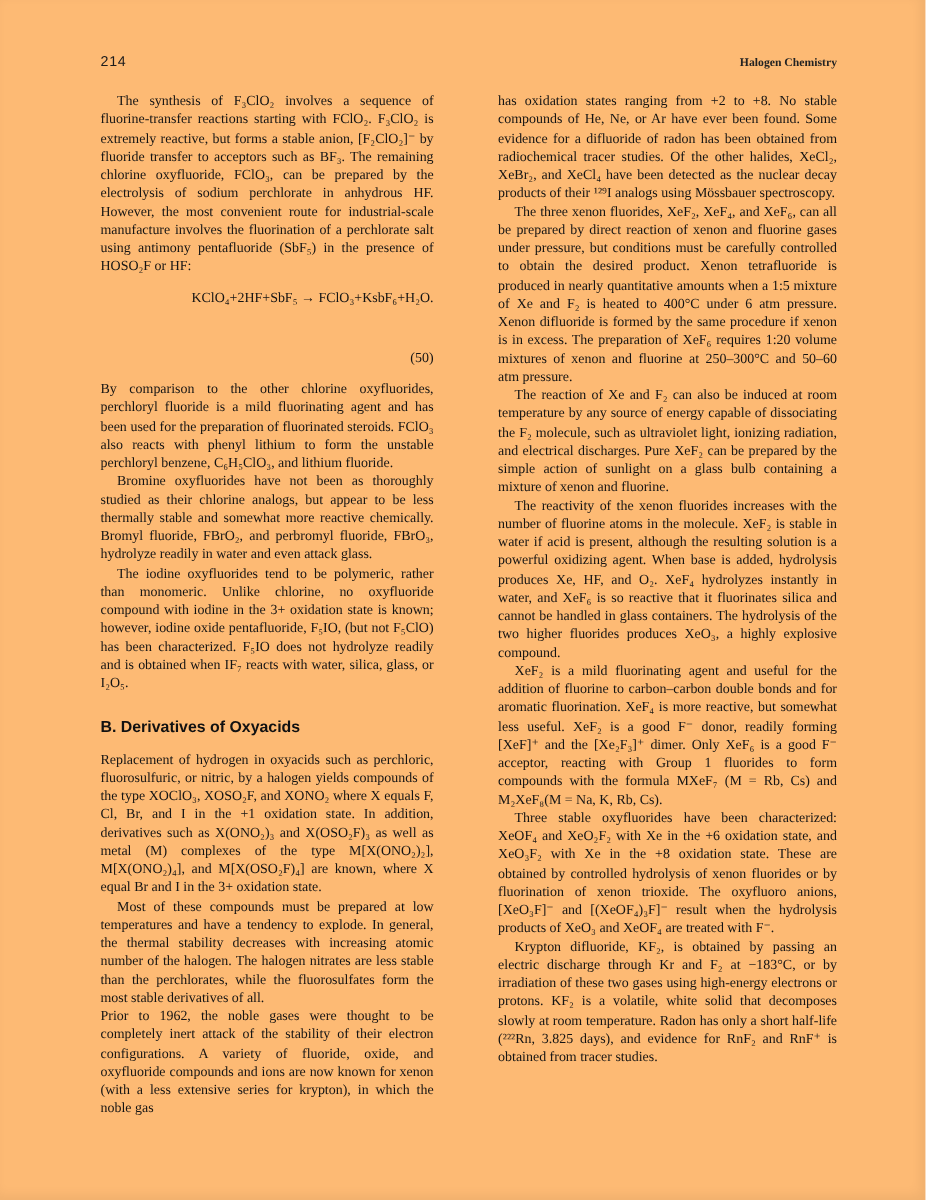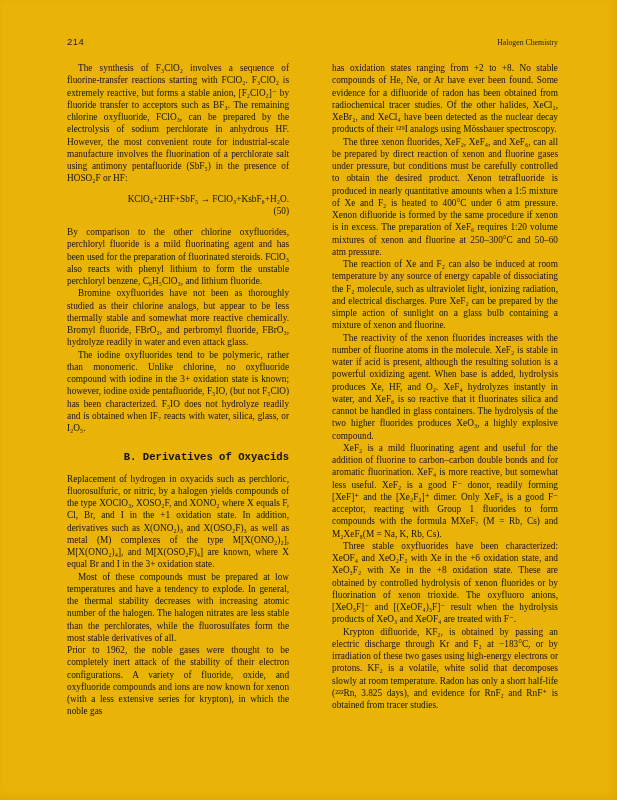--- a/index.html
+++ b/index.html
@@ -4,21 +4,21 @@
 <style>
   html, body {
     margin: 0;
     padding: 0;
     background: #ffffff;
   }
   .page {
     position: relative;
     width: 617px;
     height: 800px;
-    background: #eab308;
+    background: #fdba74;
     overflow: hidden;
     box-sizing: border-box;
     padding: 36px 59px 0 67px;
     box-shadow: inset -3px -3px 8px rgba(0,0,0,0.06);
   }
   .page-header {
     display: flex;
     justify-content: space-between;
     align-items: baseline;
     margin-bottom: 15px;
@@ -26,55 +26,56 @@
   .page-number {
     font-family: "Liberation Sans", "DejaVu Sans", sans-serif;
     font-size: 9.5px;
     color: #1c1c1c;
     letter-spacing: 0.5px;
   }
   .running-title {
     font-family: "Liberation Serif", "DejaVu Serif", serif;
     font-size: 7.8px;
     color: #222;
+    font-weight: bold;
   }
   .columns {
     display: flex;
     gap: 43px;
   }
   .col {
     font-family: "Liberation Serif", "DejaVu Serif", serif;
     font-size: 9.3px;
     line-height: 12.25px;
     color: #141414;
     text-align: justify;
   }
   .col-left  { width: 230px; }
   .col-right { width: 234px; }
   .col p { margin: 0; }
   .col p.indent { text-indent: 11px; }
   .section-heading {
-    font-family: Liberation Mono, monospace;
+    font-family: Liberation Sans, sans-serif;
     font-weight: bold;
     font-size: 10.6px;
     color: #111;
     margin: 17px 0 9px 0;
-    text-align: right;
+    text-align: left;
   }
   .equation {
     display: flex;
     justify-content: space-between;
     align-items: flex-end;
     margin: 8px 0 9px 0;
     padding-left: 7px;
     text-align: left;
     flex-direction: column;
   }
   .equation .formula { white-space: nowrap; }
-  .equation .eq-number { padding-left: 6px; }
+  .equation .eq-number { padding-left: 6px; margin-top: 28px; }
 </style>
 </head>
 <body>
 
 <div class="page">
 
   <div class="page-header">
     <span class="page-number">214</span>
     <span class="running-title">Halogen Chemistry</span>
   </div>

